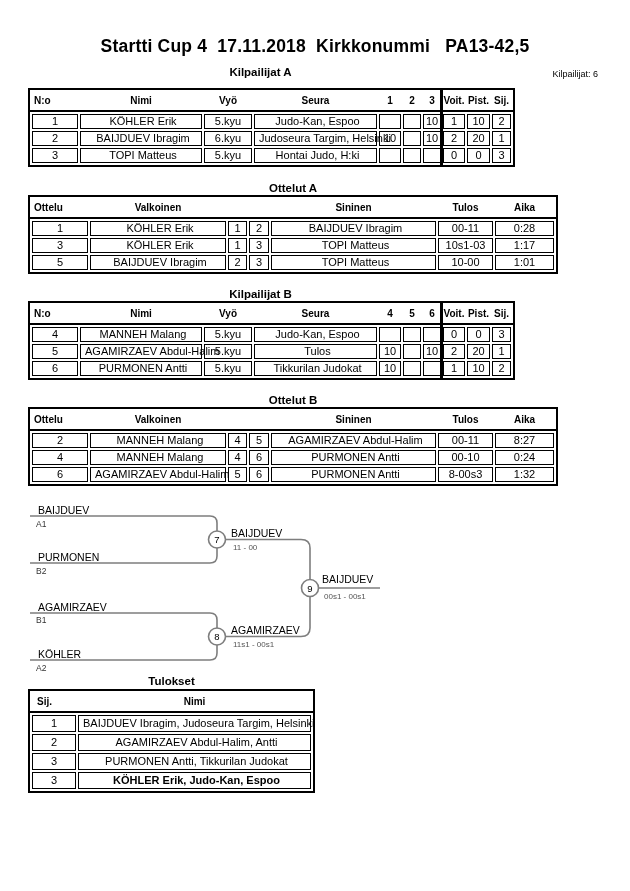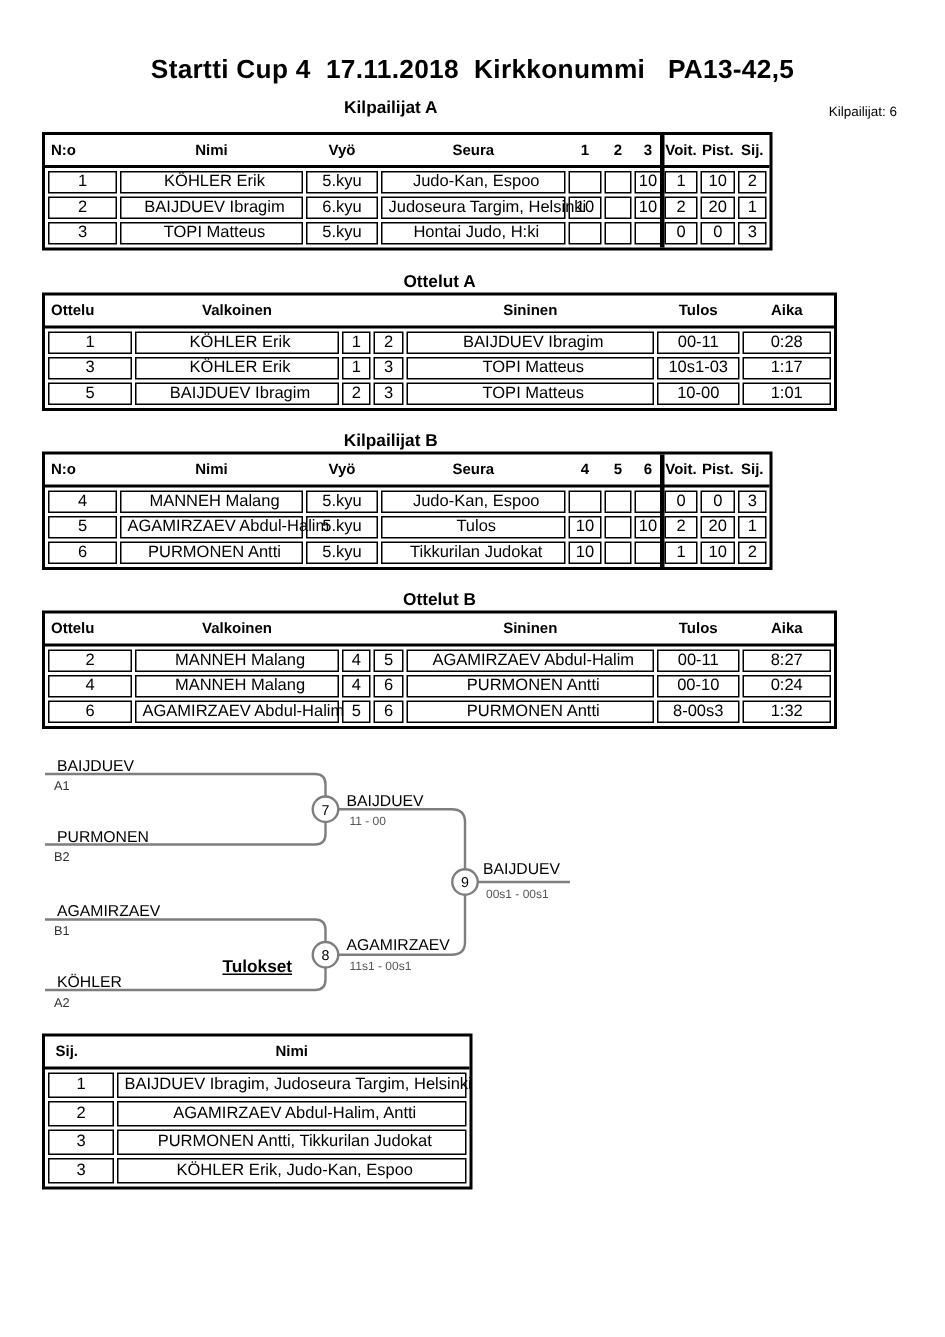--- a/index.html
+++ b/index.html
@@ -386,21 +386,21 @@
 
   <text class="bk-num" x="217" y="145">8</text>
   <text class="bk-name" x="231" y="138.5">AGAMIRZAEV</text>
   <text class="bk-score" x="233" y="151.5">11s1 - 00s1</text>
 
   <text class="bk-num" x="310" y="96.5">9</text>
   <text class="bk-name" x="322" y="87.5">BAIJDUEV</text>
   <text class="bk-score" x="324" y="103.5">00s1 - 00s1</text>
 </svg>
 
-<div class="abs section-title" style="top:639px;left:28px;width:287px;text-decoration:underline;">Tulokset</div>
+<div class="abs section-title" style="top:675px;left:28px;width:287px;">Tulokset</div>
 <div class="tbl" style="top:689px;left:28px;width:287px;">
   <table class="head" style="width:283px;">
     <colgroup>
         <col style="width:44px">
         <col style="width:233px">
       </colgroup>
     <tbody>
         <tr>
       <th class="hl" style="padding-left:5px !important;">Sij.</th>
       <th>Nimi</th>
@@ -424,17 +424,17 @@
           <td class="l" style="height:15px;">AGAMIRZAEV Abdul-Halim, Antti</td>
         </tr>
 
         <tr>
           <td style="height:15px;">3</td>
           <td class="l" style="height:15px;">PURMONEN Antti, Tikkurilan Judokat</td>
         </tr>
 
         <tr>
           <td style="height:15px;">3</td>
-          <td class="l" style="height:15px;">KÖHLER Erik, Judo-Kan, Espoo</td>
+          <td class="l" style="height:15px;font-weight:bold;">KÖHLER Erik, Judo-Kan, Espoo</td>
         </tr>
       </tbody>
   </table>
 </div>
 
 </body></html>

